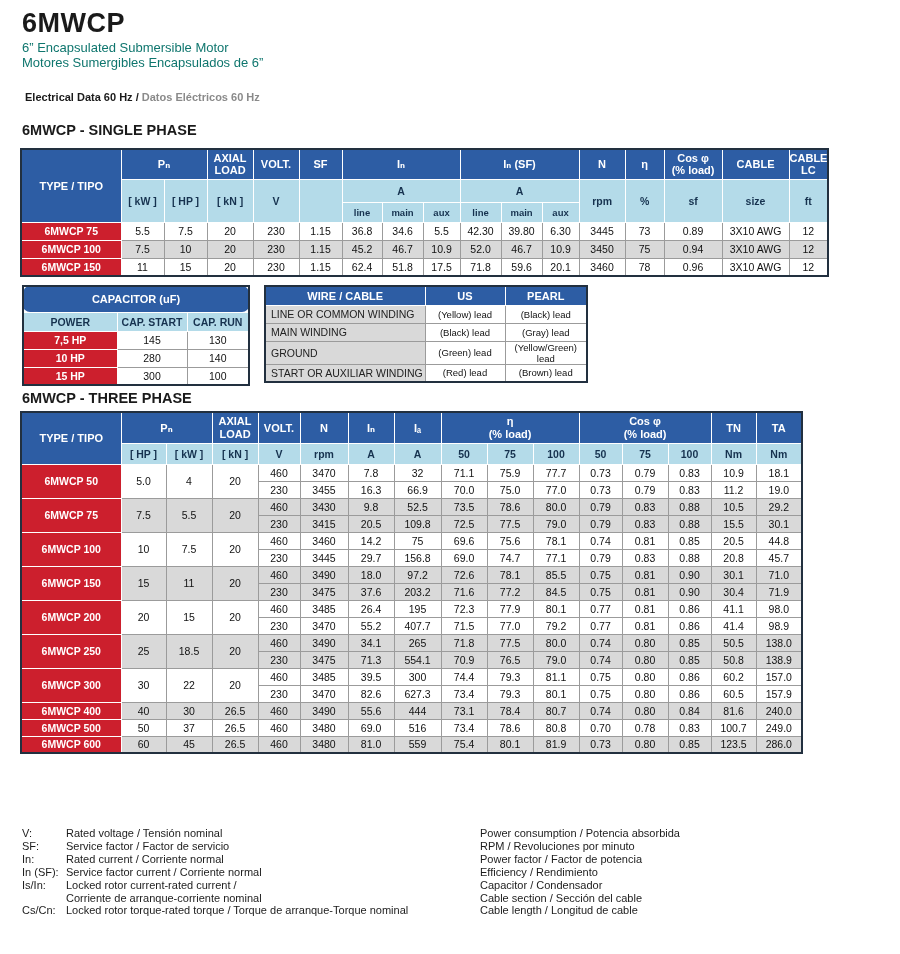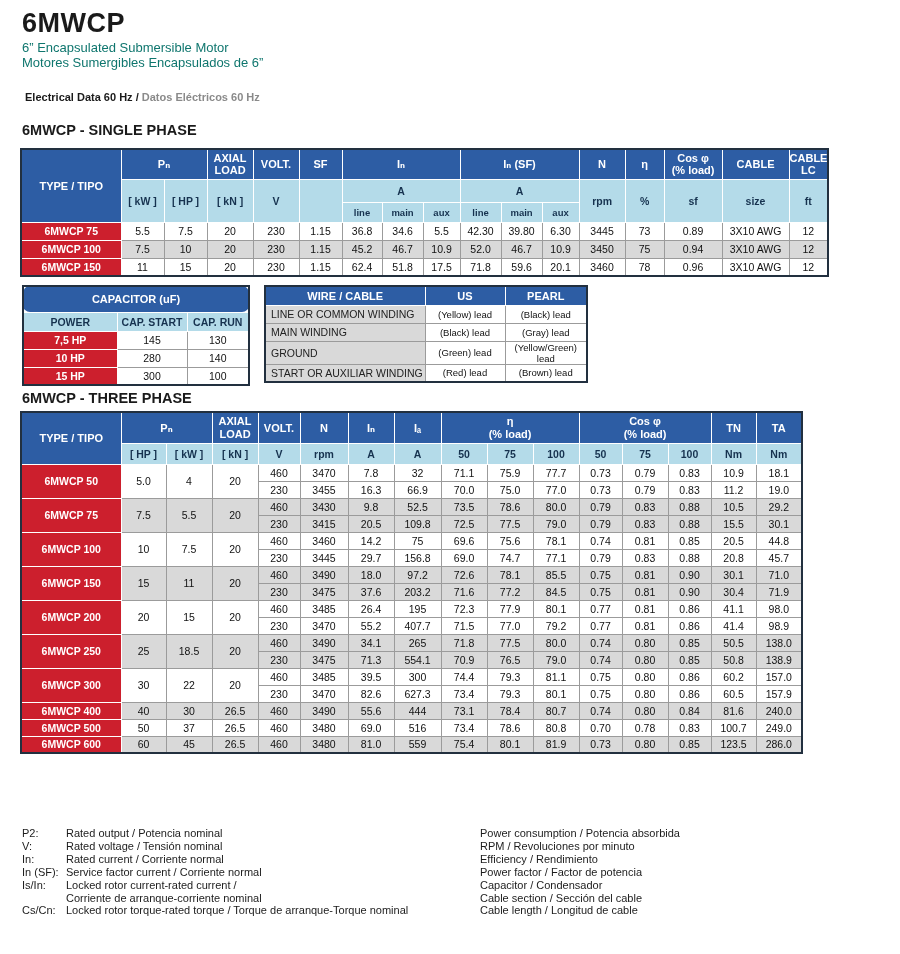--- a/index.html
+++ b/index.html
@@ -602,26 +602,26 @@
         <td class="altc">0.85</td>
         <td class="altc">123.5</td>
         <td class="altc">286.0</td>
       </tr>
     </tbody>
 </table>
 
 <div class="abs legend">
   <div class="legend-col legend-left" id="legend-left">
       <div class="lrow">
-        <span class="llab">P2:</span>
-        <span class="ltxt">Rated output / Potencia nominal</span>
+        <span class="llab">V:</span>
+        <span class="ltxt">Rated voltage / Tensión nominal</span>
       </div>
       <div class="lrow">
-        <span class="llab">V:</span>
-        <span class="ltxt">Rated voltage / Tensión nominal</span>
+        <span class="llab">SF:</span>
+        <span class="ltxt">Service factor / Factor de servicio</span>
       </div>
       <div class="lrow">
         <span class="llab">In:</span>
         <span class="ltxt">Rated current / Corriente normal</span>
       </div>
       <div class="lrow">
         <span class="llab">In (SF):</span>
         <span class="ltxt">Service factor current / Corriente normal</span>
       </div>
       <div class="lrow">
@@ -630,19 +630,19 @@
 Corriente de arranque-corriente nominal</span>
       </div>
       <div class="lrow">
         <span class="llab">Cs/Cn:</span>
         <span class="ltxt">Locked rotor torque-rated torque / Torque de arranque-Torque nominal</span>
       </div>
     </div>
   <div class="legend-col legend-right" id="legend-right">
       <div class="lrow">Power consumption / Potencia absorbida</div>
       <div class="lrow">RPM / Revoluciones por minuto</div>
+      <div class="lrow">Power factor / Factor de potencia</div>
       <div class="lrow">Efficiency / Rendimiento</div>
-      <div class="lrow">Power factor / Factor de potencia</div>
       <div class="lrow">Capacitor / Condensador</div>
       <div class="lrow">Cable section / Sección del cable</div>
       <div class="lrow">Cable length / Longitud de cable</div>
     </div>
 </div>
 
 </body></html>

